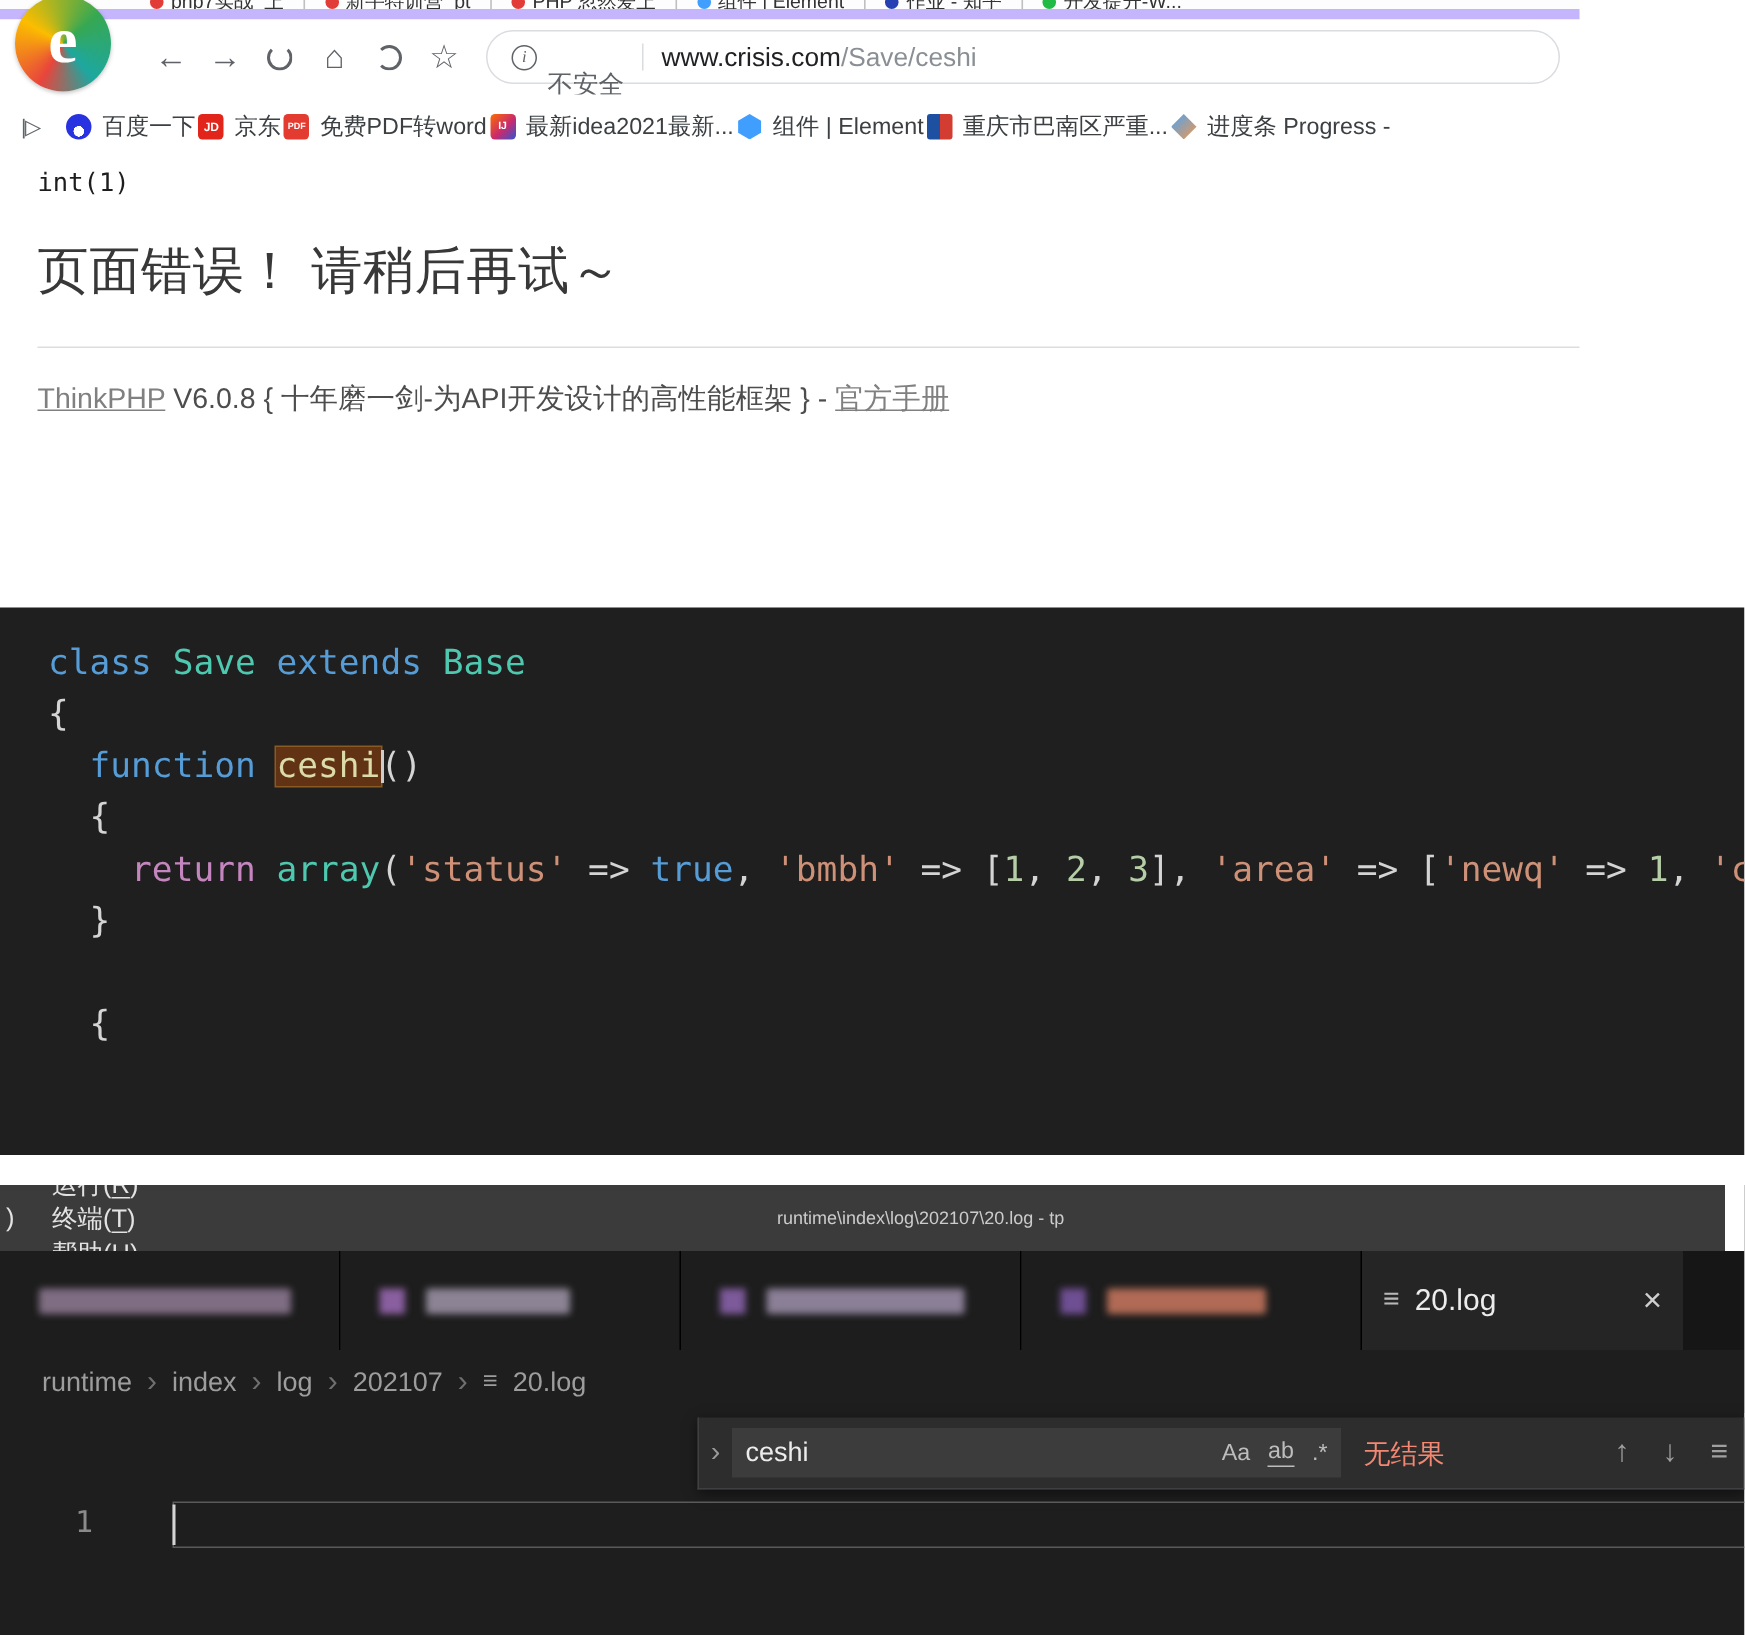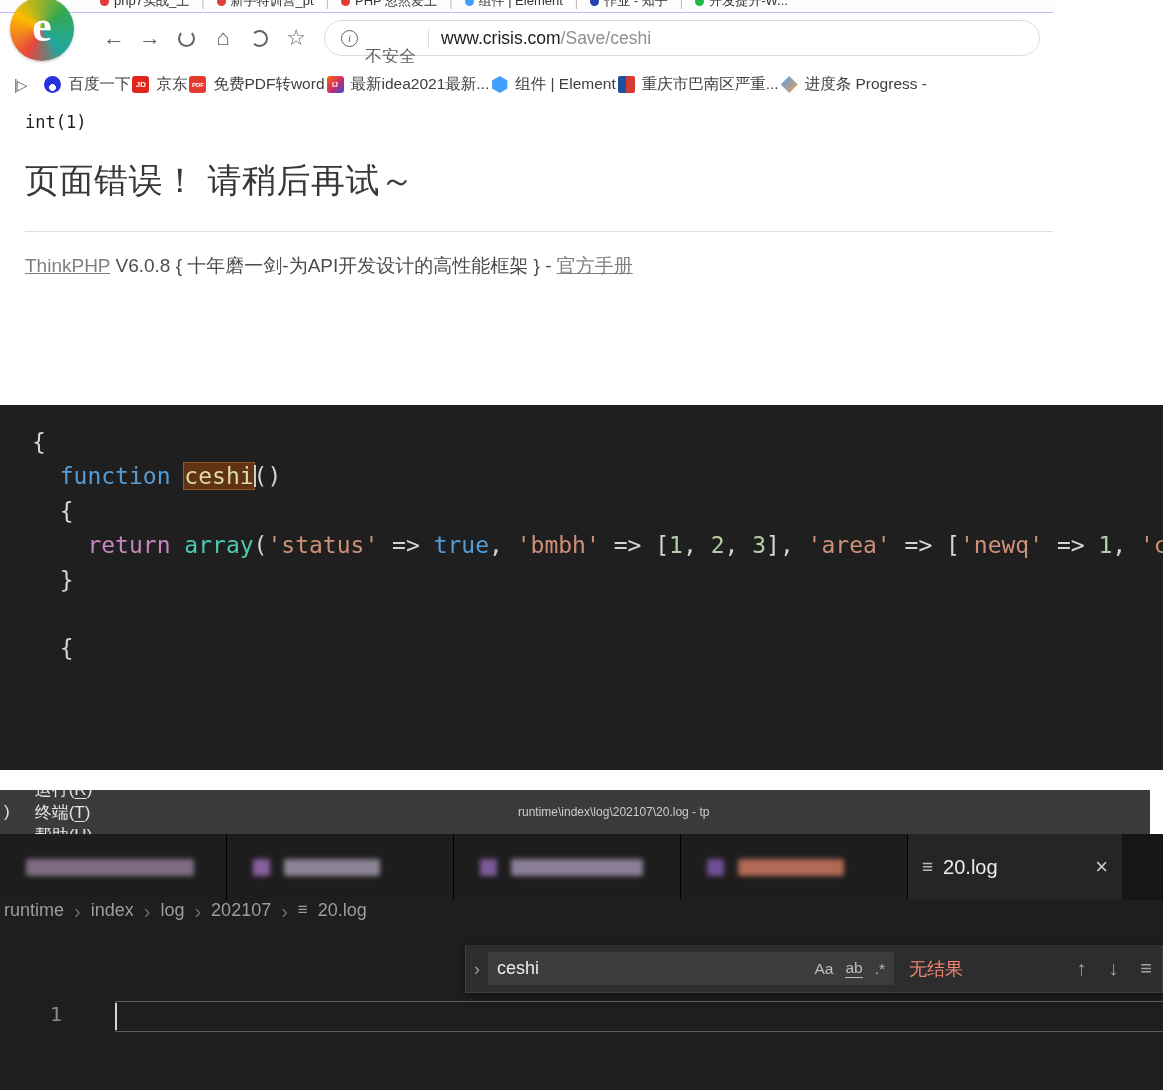--- a/index.html
+++ b/index.html
@@ -1,21 +1,21 @@
 <!DOCTYPE html>
 <html><head>
 <meta charset="utf-8">
 <style>
   *{margin:0;padding:0;box-sizing:border-box;}
   html,body{width:1163px;height:1090px;}
   body{position:relative;background:#fff;font-family:"Liberation Sans","DejaVu Sans",sans-serif;overflow:hidden;}
 
   
   #browser{position:absolute;top:0;left:0;width:1163px;height:405px;}
-  #wtabs{position:absolute;top:0;left:0;width:1053px;height:13px;overflow:hidden;border-bottom:1px solid #c4b5fd;background:#fdfdfd;}
+  #wtabs{position:absolute;top:0;left:0;width:1053px;height:13px;overflow:hidden;border-bottom:7px solid #c4b5fd;background:#fdfdfd;}
   .tabs-inner{display:flex;align-items:center;gap:12px;padding-left:100px;height:26px;margin-top:-12px;font-size:13px;color:#333;white-space:nowrap;}
   .wtab{display:inline-flex;align-items:center;gap:5px;}
   .favdot{width:9px;height:9px;border-radius:50%;display:inline-block;flex:none;}
   .wtsep{color:#c0c0c0;}
   #chromeIcon{position:absolute;top:-3px;left:10px;width:64px;height:64px;border-radius:50%;
     background:conic-gradient(from 210deg,#e8453c,#fbbd00 90deg,#36a852 200deg,#1da7a0 290deg,#e8453c 360deg);
     display:flex;align-items:center;justify-content:center;z-index:6;box-shadow:0 1px 3px rgba(0,0,0,.25);}
   #chromeIcon .e{color:#fff;font-size:44px;font-weight:bold;font-family:"Liberation Serif",serif;line-height:1;margin-top:-5px;}
   #navrow{position:absolute;top:13px;left:0;width:1053px;height:50px;background:#fff;display:flex;align-items:center;padding-left:96px;}
   .navic{font-size:22px;color:#5f6368;width:36px;text-align:center;flex:none;}
@@ -71,21 +71,21 @@
   #winTitle{position:absolute;left:518px;color:#ccc;font-size:12px;}
   #vsTabs{position:absolute;top:44px;left:0;width:1163px;height:66px;background:#161616;display:flex;}
   #redactedTabs{display:flex;height:100%;}
   .rtab{width:227px;height:100%;background:#1d1d1d;border-right:1px solid #000;display:flex;align-items:center;padding-left:26px;gap:14px;}
   .rblob{filter:blur(2.5px);display:inline-block;flex:none;}
   .ricon{width:17px;height:17px;}
   .rtext{height:17px;border-radius:2px;}
   #activeTab{width:214px;height:100%;background:#252526;display:flex;align-items:center;padding:0 14px;color:#ececec;font-size:20px;gap:10px;cursor:pointer;}
   .fileic{color:#b8b8b8;font-size:19px;flex:none;}
   #tabClose{margin-left:auto;color:#cfcfcf;font-size:22px;cursor:pointer;}
-  #breadcrumbs{position:absolute;top:110px;left:0;width:1163px;height:42px;background:#1e1e1e;display:flex;padding-left:4px;gap:10px;color:#9d9d9d;font-size:18px;}
+  #breadcrumbs{position:absolute;top:110px;left:0;width:1163px;height:42px;background:#1e1e1e;display:flex;align-items:center;padding-left:28px;gap:10px;color:#9d9d9d;font-size:18px;}
   .bcsep{color:#6f6f6f;font-size:20px;}
   .bcfile{color:#9d9d9d;font-size:17px;}
   .bcitem{cursor:pointer;}
   #findWidget{position:absolute;top:155px;left:465px;width:698px;height:48px;background:#2d2d2e;border:1px solid #3f3f41;border-top:none;display:flex;align-items:center;box-shadow:0 2px 8px rgba(0,0,0,.5);}
   #findToggle{width:22px;text-align:center;color:#9a9a9a;font-size:19px;cursor:pointer;}
   #findInput{width:406px;height:33px;background:#3c3c3c;display:flex;align-items:center;padding:0 9px;color:#ececec;font-size:18px;}
   #findValue{flex:1;}
   .fopt{color:#bdbdbd;font-size:15.5px;margin-left:12px;cursor:pointer;}
   .fopt.word{border-bottom:1.6px solid #bdbdbd;line-height:1.1;}
   #findStatus{margin-left:15px;color:#f48771;font-size:18px;}
@@ -191,20 +191,21 @@
       <div id="dump">int(1)</div>
       <h1 id="errTitle">页面错误！ 请稍后再试～</h1>
       <hr id="pageRule">
       <div id="pageFooter">
         <a>ThinkPHP</a><span> V6.0.8 { 十年磨一剑-为API开发设计的高性能框架 } - </span><a>官方手册</a>
       </div>
     </div>
   </section>
 
   <section id="codeEditor">
+      <div class="code-line"><span class="tk-kw">class</span><span class="tk-plain"> </span><span class="tk-cls">Save</span><span class="tk-plain"> </span><span class="tk-kw">extends</span><span class="tk-plain"> </span><span class="tk-cls">Base</span></div>
       <div class="code-line"><span class="tk-plain">{</span></div>
       <div class="code-line"><span class="tk-plain">  </span><span class="tk-kw">function</span><span class="tk-plain"> </span><span class="tk-fn hl">ceshi</span><span class="tk-plain">()</span></div>
       <div class="code-line"><span class="tk-plain">  {</span></div>
       <div class="code-line"><span class="tk-plain">    </span><span class="tk-ctrl">return</span><span class="tk-plain"> </span><span class="tk-cls">array</span><span class="tk-plain">(</span><span class="tk-str">'status'</span><span class="tk-plain"> =&gt; </span><span class="tk-kw">true</span><span class="tk-plain">, </span><span class="tk-str">'bmbh'</span><span class="tk-plain"> =&gt; [</span><span class="tk-num">1</span><span class="tk-plain">, </span><span class="tk-num">2</span><span class="tk-plain">, </span><span class="tk-num">3</span><span class="tk-plain">], </span><span class="tk-str">'area'</span><span class="tk-plain"> =&gt; [</span><span class="tk-str">'newq'</span><span class="tk-plain"> =&gt; </span><span class="tk-num">1</span><span class="tk-plain">, </span><span class="tk-str">'c</span></div>
       <div class="code-line"><span class="tk-plain">  }</span></div>
       <div class="code-line">&nbsp;</div>
       <div class="code-line"><span class="tk-plain">  {</span></div>
     </section>
 
   <section id="vscode">

